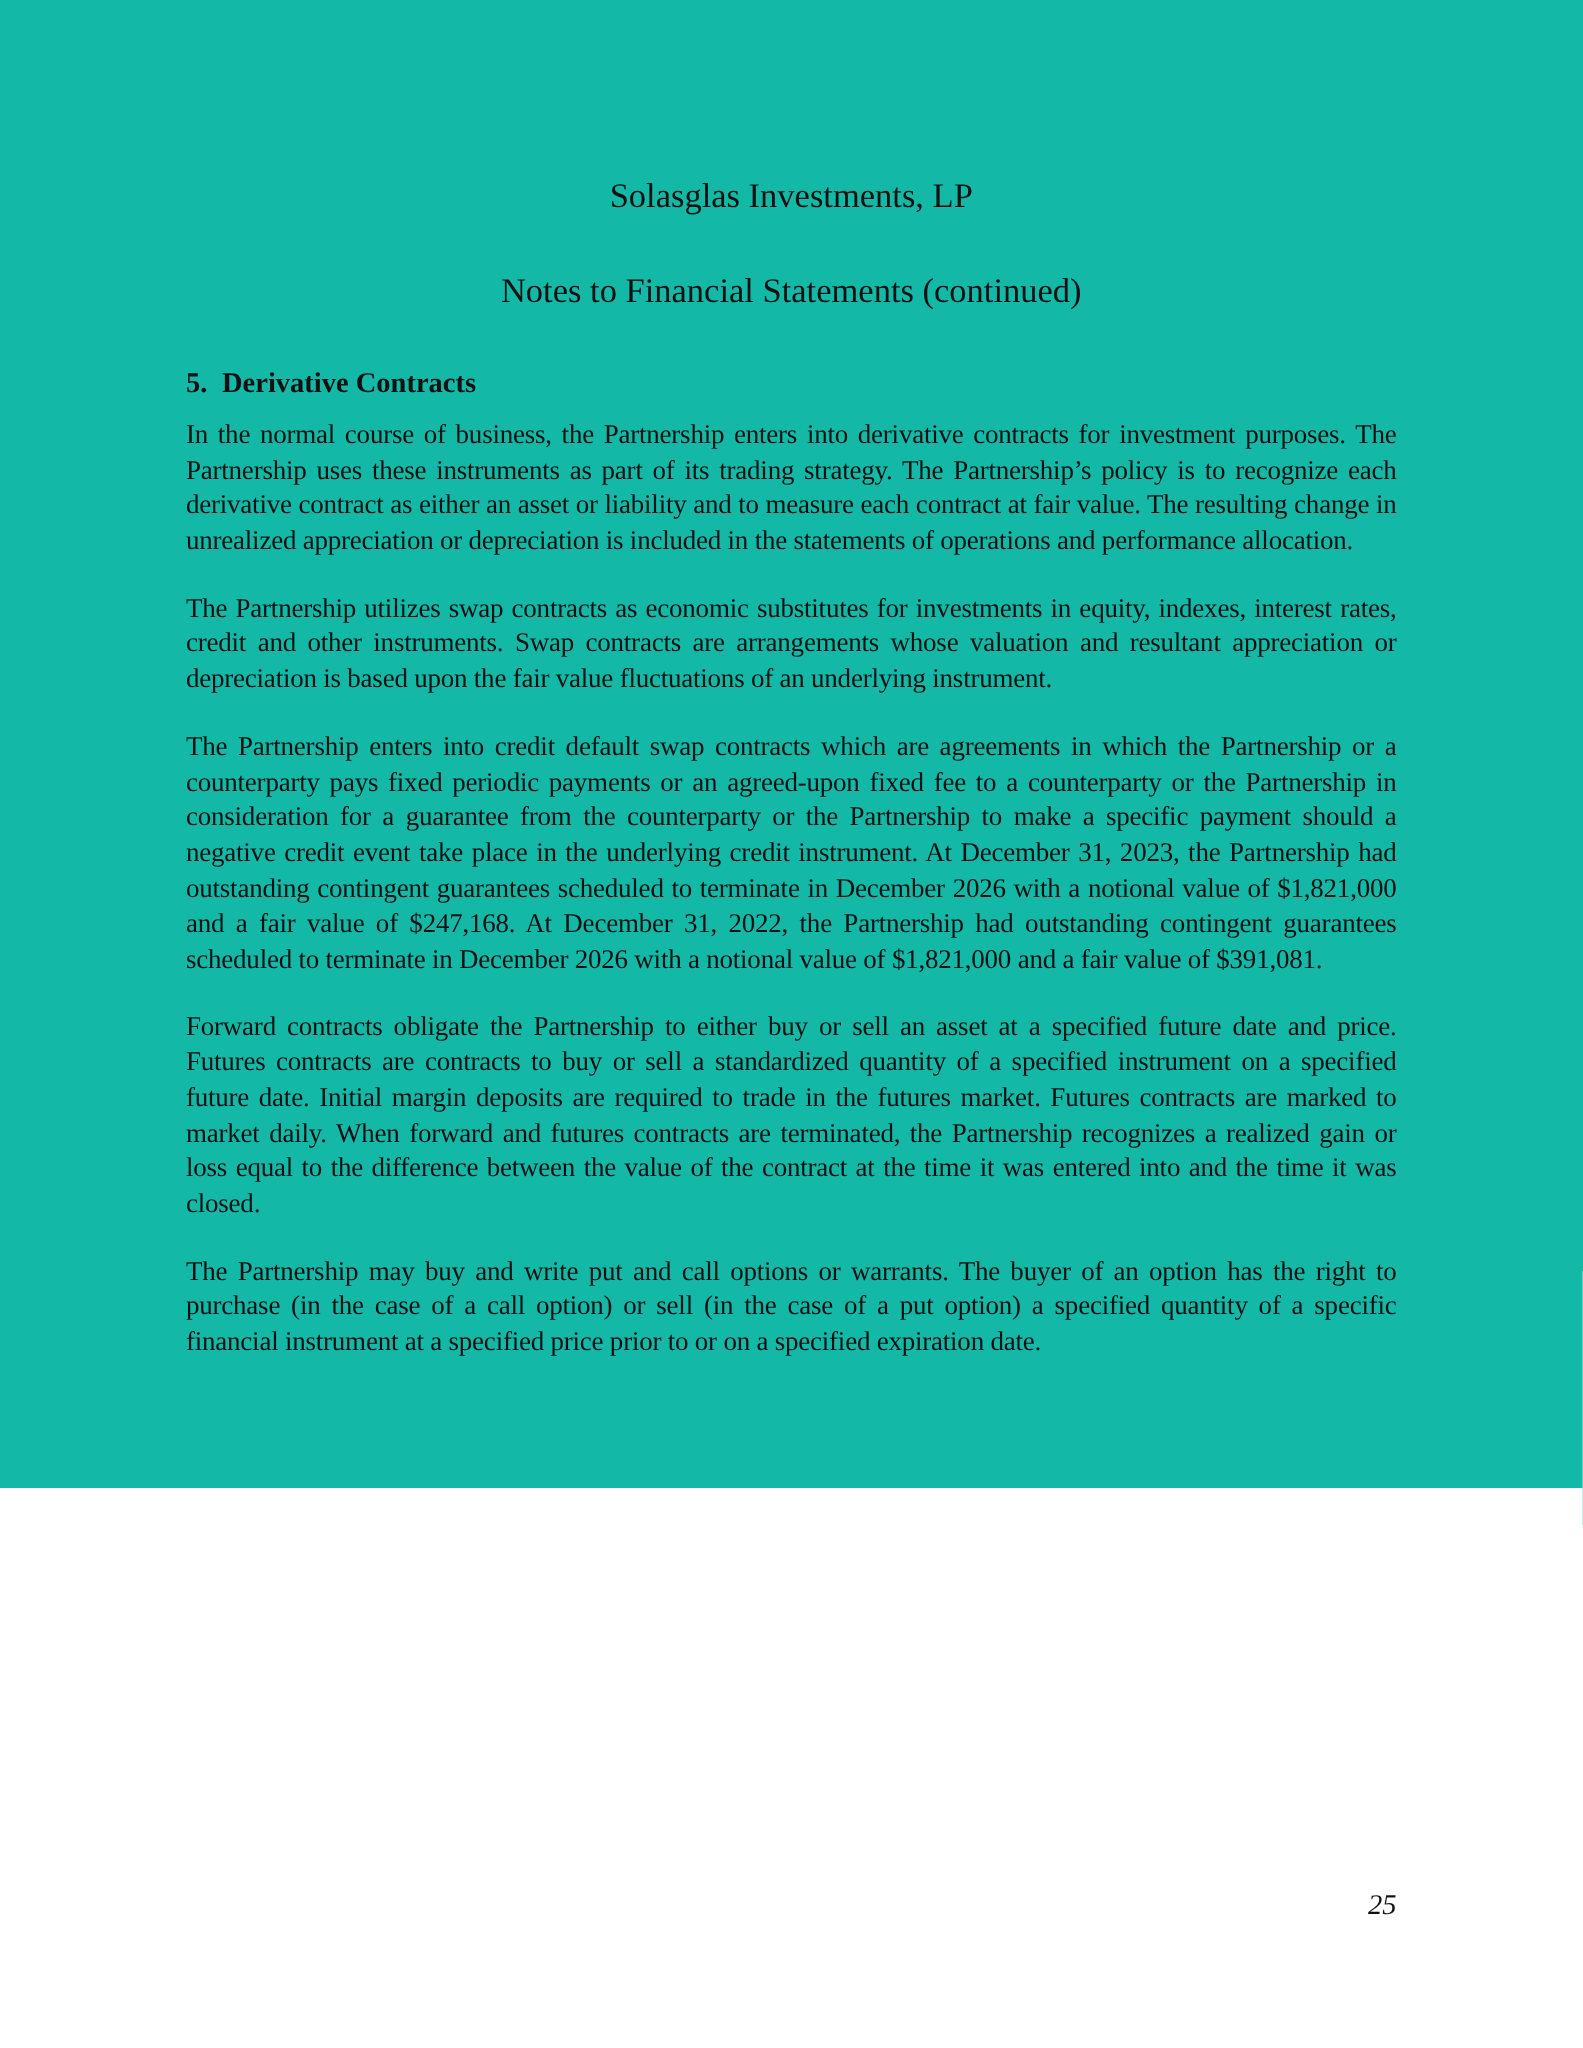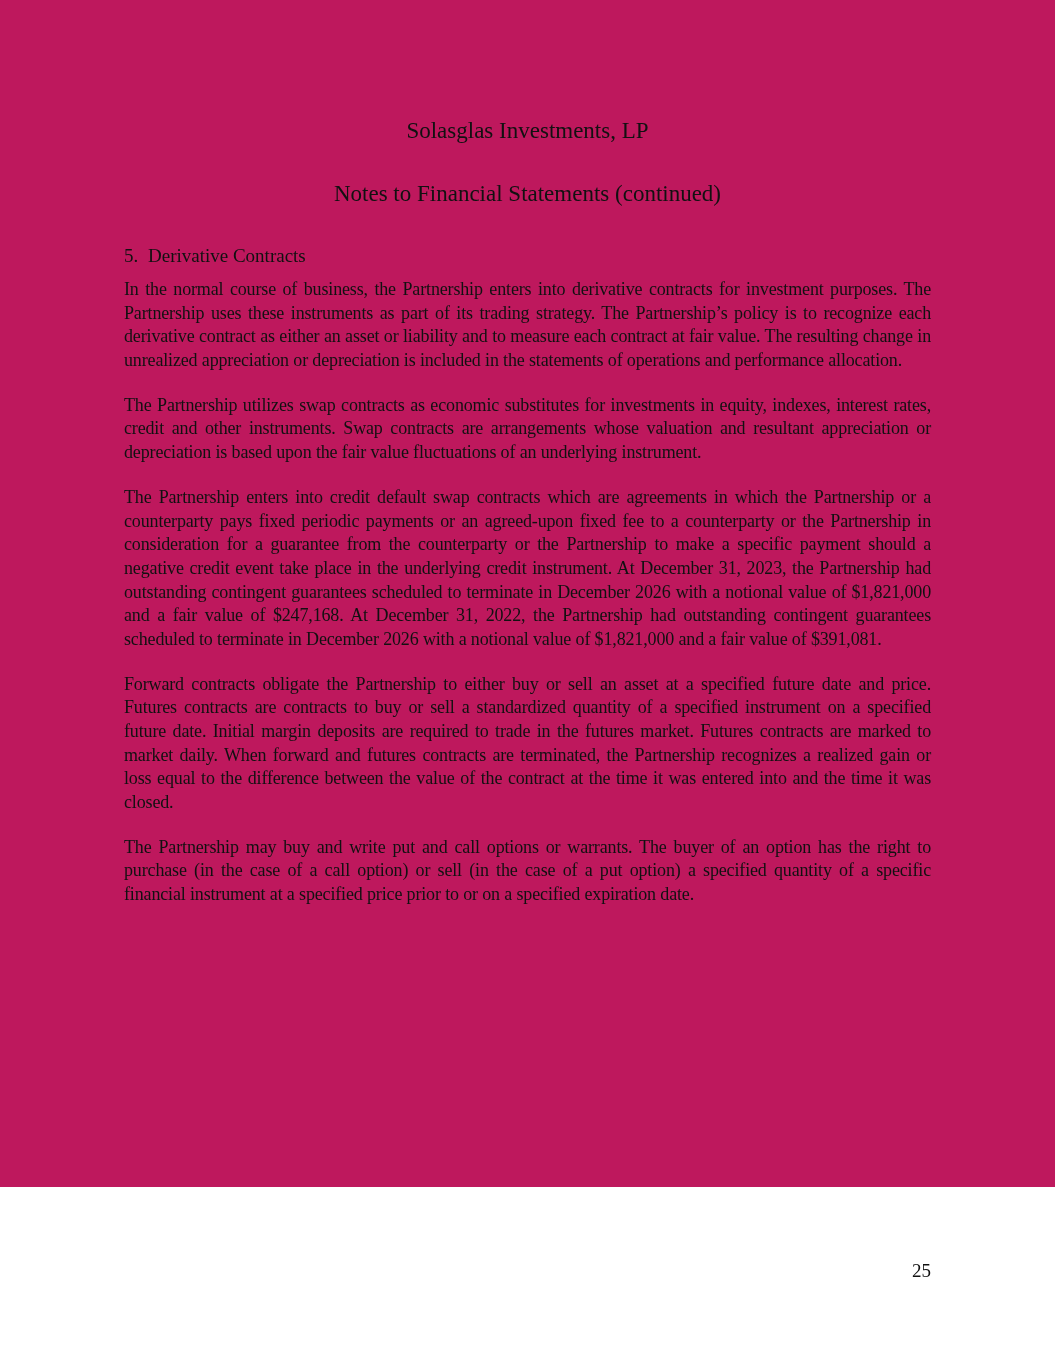--- a/index.html
+++ b/index.html
@@ -13,22 +13,22 @@
       position: relative;
       overflow: hidden;
       font-family: "Liberation Serif", serif;
       color: #111111;
     }
     .page {
       position: absolute;
       left: 0;
       top: 0;
       width: 1055px;
-      height: 1187px;
-      background: #be185d;
+      height: 992px;
+      background: #14b8a6;
     }
     .title {
       position: absolute;
       left: 0;
       width: 1055px;
       text-align: center;
       font-size: 23px;
       line-height: 28px;
       margin: 0;
       font-weight: normal;
@@ -36,39 +36,40 @@
     .company-title { top: 117px; }
     .notes-title { top: 180px; }
     .section {
       position: absolute;
       left: 124px;
       top: 244px;
       width: 807px;
     }
     .section-heading {
       font-size: 19px;
-      font-weight: normal;
+      font-weight: bold;
       line-height: 24px;
       margin: 0 0 10px 0;
     }
     .section-heading .num { margin-right: 5px; }
     .para {
       font-size: 18px;
       line-height: 23.6px;
       text-align: justify;
       text-align-last: left;
       margin: 0 0 21.5px 0;
       letter-spacing: -0.15px;
     }
     .page-number {
       position: absolute;
       right: 124px;
       top: 1259px;
       font-size: 19px;
       line-height: 24px;
+      font-style: italic;
     }
   </style>
 </head>
 <body>
 
 <div class="page">
 
   <h1 class="title company-title">Solasglas Investments, LP</h1>
   <h2 class="title notes-title">Notes to Financial Statements (continued)</h2>
 

